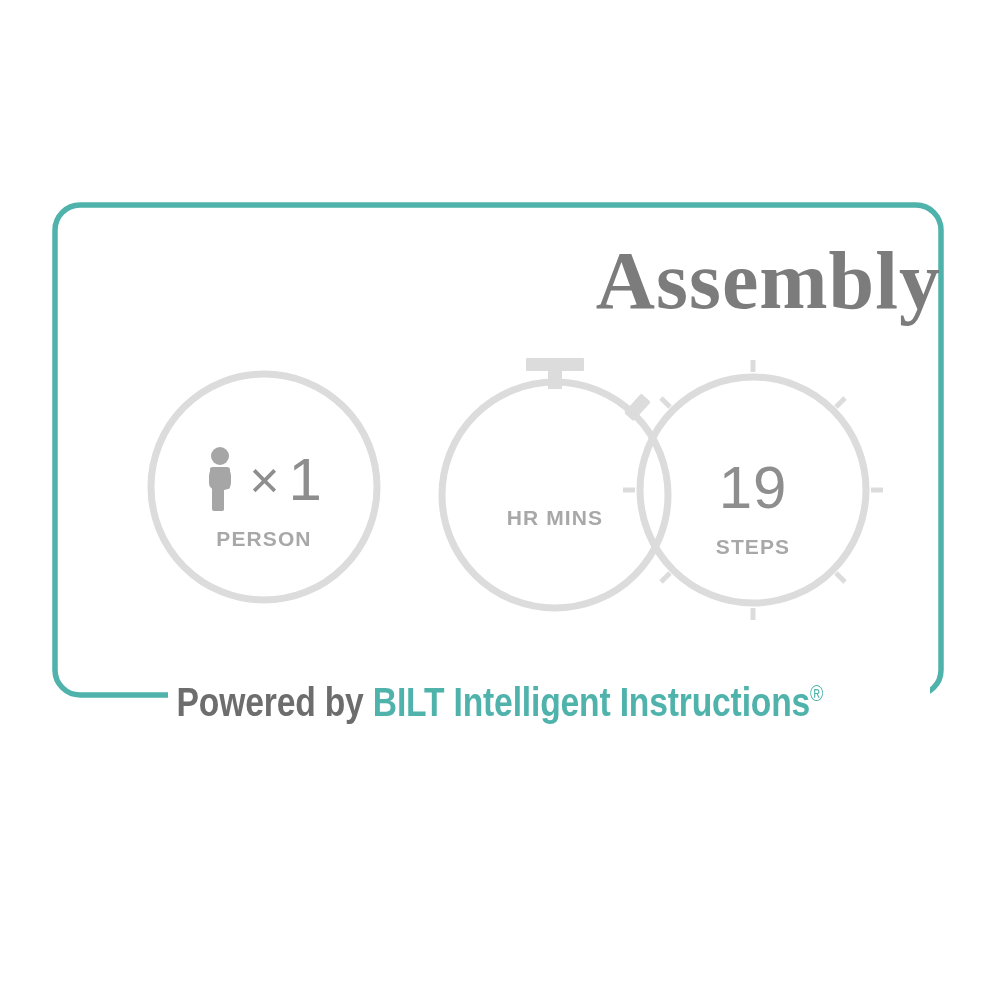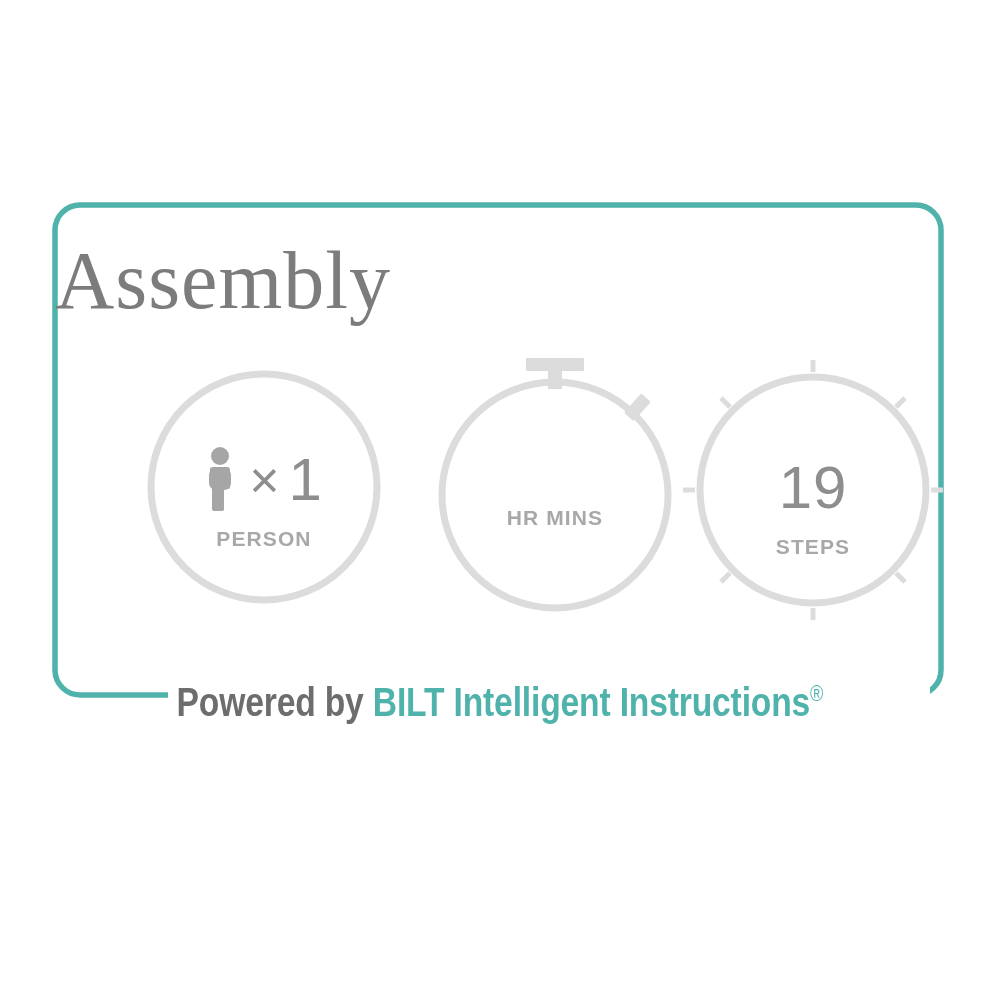--- a/index.html
+++ b/index.html
@@ -31,25 +31,25 @@
     height: 1000px;
     pointer-events: none;
   }
 
   
   .title {
     position: absolute;
     left: 55px;
     top: 233px;
     width: 886px;
-    text-align: left;
+    text-align: right;
     font-family: "Liberation Serif", "DejaVu Serif", serif;
     font-size: 82px;
     line-height: 96px;
-    font-weight: 400;
+    font-weight: 700;
     color: #7c7c7c;
     letter-spacing: 1px;
     white-space: nowrap;
   }
 
   
   .badges {
     position: absolute;
     left: 55px;
     top: 352px;
@@ -58,21 +58,21 @@
   }
 
   .badge {
     position: absolute;
     top: 0;
     width: 260px;
     height: 290px;
   }
   .badge-1 { left: 79px; }
   .badge-2 { left: 370px; }
-  .badge-3 { left: 628px; }
+  .badge-3 { left: 568px; }
 
   .badge-svg {
     position: absolute;
     left: 0;
     top: 0;
     width: 260px;
     height: 290px;
   }
 
   .badge-content {

